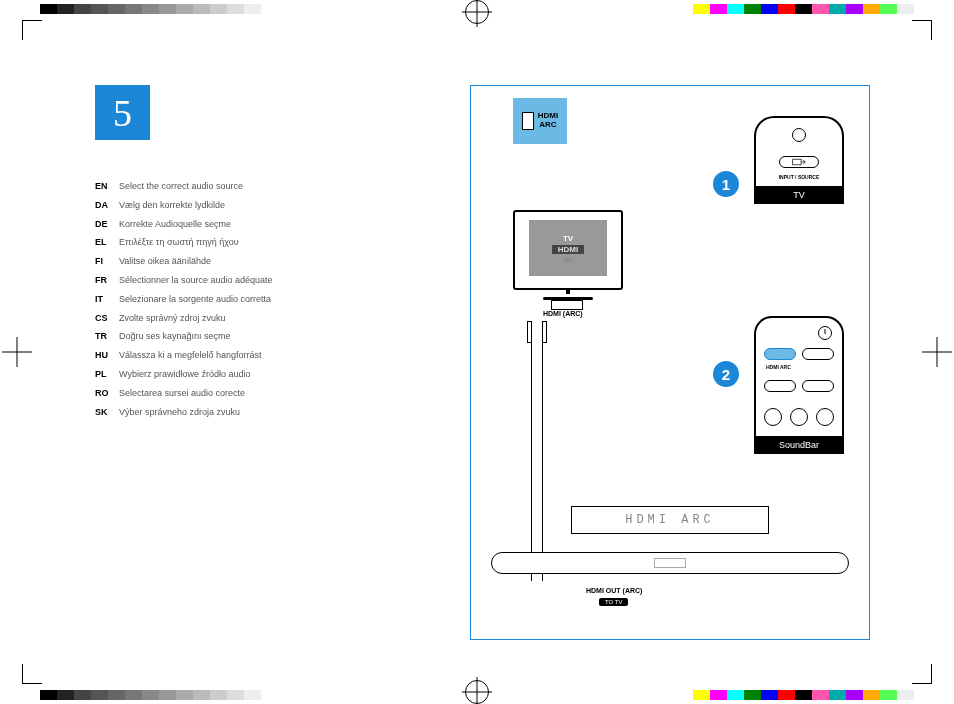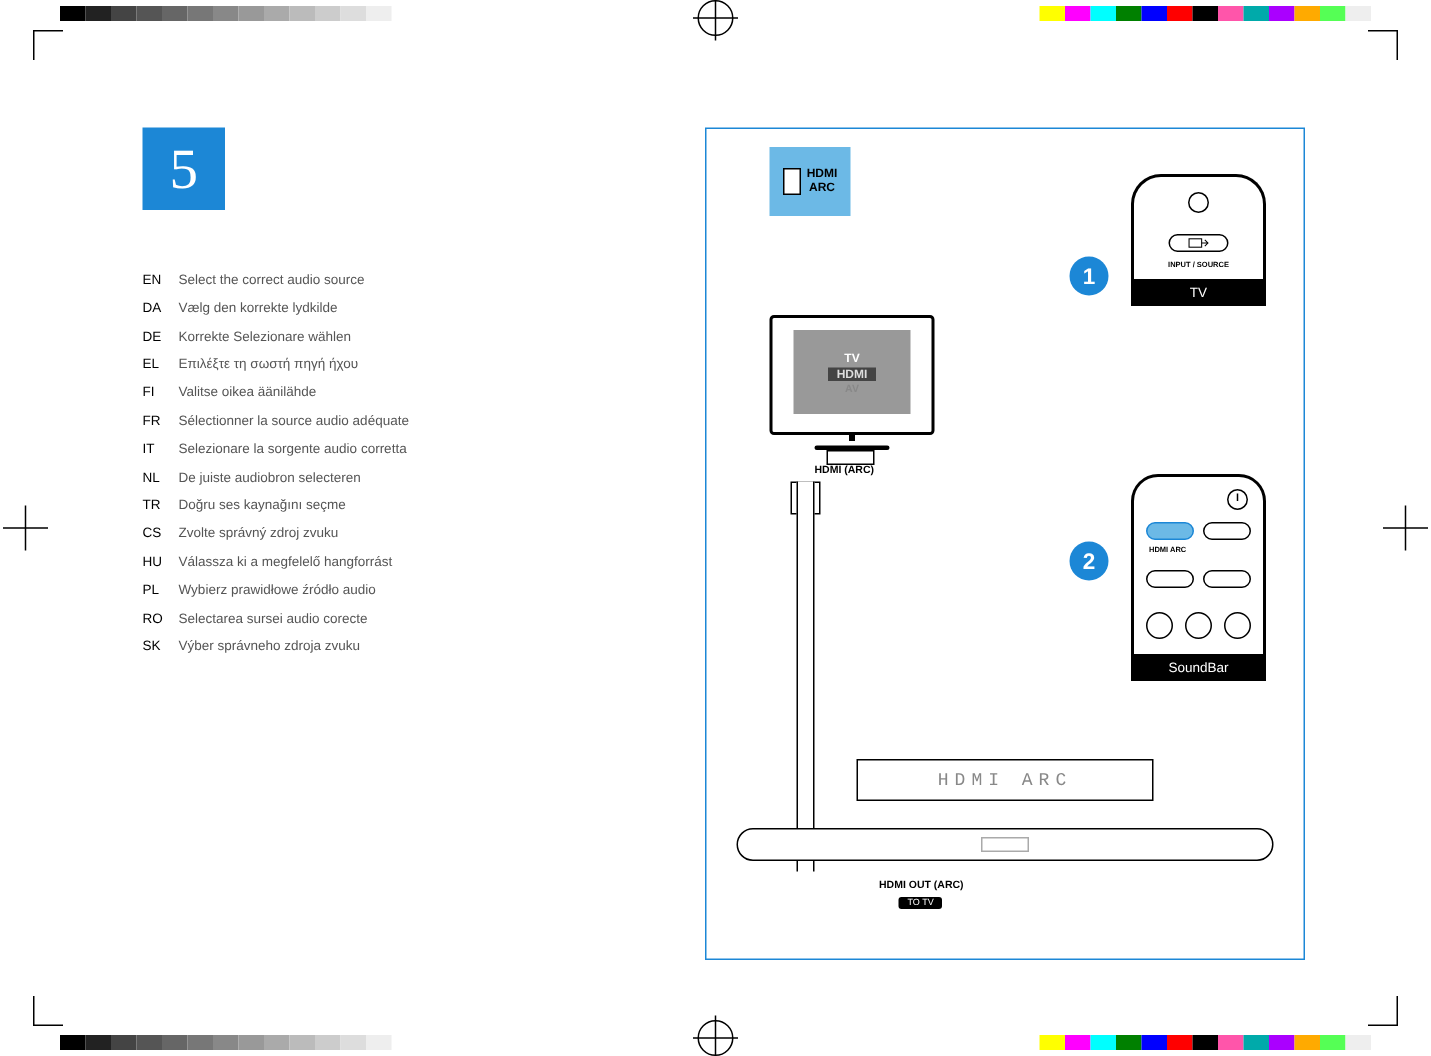--- a/index.html
+++ b/index.html
@@ -32,21 +32,21 @@
 
   
   .page { position: absolute; top: 25px; left: 30px; right: 30px; bottom: 25px; }
 
   
   .step-box { position: absolute; top: 60px; left: 65px; width: 55px; height: 55px; background: #1c87d6; color: #fff; display: flex; align-items: center; justify-content: center; font-size: 38px; font-family: Georgia, serif; }
 
   
   .lang-list { position: absolute; top: 156px; left: 65px; width: 310px; }
   .lang-row { display: flex; align-items: baseline; margin-bottom: 8px; font-size: 9px; color: #333; }
-  .lang-code { font-weight: normal; width: 24px; flex: 0 0 24px; font-size: 9px; color: #000; }
+  .lang-code { font-weight: bold; width: 24px; flex: 0 0 24px; font-size: 9px; color: #000; }
   .lang-text { flex: 1; font-size: 9px; color: #555; line-height: 1.2; }
 
   
   .diagram { position: absolute; top: 60px; left: 440px; width: 400px; height: 555px; border: 1px solid #1c87d6; background: #fff; }
 
   
   .hdmi-badge { position: absolute; top: 12px; left: 42px; width: 54px; height: 46px; background: #6cb9e6; display:flex; align-items:center; justify-content:center; }
   .hdmi-badge-inner{display:flex;flex-direction:column;align-items:center;}
   .hdmi-plug-icon{width:12px;height:18px;border:1px solid #000;background:#fff;margin-right:2px;}
   .hdmi-badge-text{font-size:8px;font-weight:bold;color:#000;line-height:1.1;text-align:center;}
@@ -185,49 +185,45 @@
       <div class="lang-row">
         <span class="lang-code">EN</span>
         <span class="lang-text">Select the correct audio source</span>
       </div>
       <div class="lang-row">
         <span class="lang-code">DA</span>
         <span class="lang-text">Vælg den korrekte lydkilde</span>
       </div>
       <div class="lang-row">
         <span class="lang-code">DE</span>
-        <span class="lang-text">Korrekte Selezionare wählen</span>
+        <span class="lang-text">Korrekte Audioquelle seçme</span>
       </div>
       <div class="lang-row">
         <span class="lang-code">EL</span>
         <span class="lang-text">Επιλέξτε τη σωστή πηγή ήχου</span>
       </div>
       <div class="lang-row">
         <span class="lang-code">FI</span>
         <span class="lang-text">Valitse oikea äänilähde</span>
       </div>
       <div class="lang-row">
         <span class="lang-code">FR</span>
         <span class="lang-text">Sélectionner la source audio adéquate</span>
       </div>
       <div class="lang-row">
         <span class="lang-code">IT</span>
         <span class="lang-text">Selezionare la sorgente audio corretta</span>
       </div>
       <div class="lang-row">
-        <span class="lang-code">NL</span>
-        <span class="lang-text">De juiste audiobron selecteren</span>
+        <span class="lang-code">CS</span>
+        <span class="lang-text">Zvolte správný zdroj zvuku</span>
       </div>
       <div class="lang-row">
         <span class="lang-code">TR</span>
         <span class="lang-text">Doğru ses kaynağını seçme</span>
-      </div>
-      <div class="lang-row">
-        <span class="lang-code">CS</span>
-        <span class="lang-text">Zvolte správný zdroj zvuku</span>
       </div>
       <div class="lang-row">
         <span class="lang-code">HU</span>
         <span class="lang-text">Válassza ki a megfelelő hangforrást</span>
       </div>
       <div class="lang-row">
         <span class="lang-code">PL</span>
         <span class="lang-text">Wybierz prawidłowe źródło audio</span>
       </div>
       <div class="lang-row">

